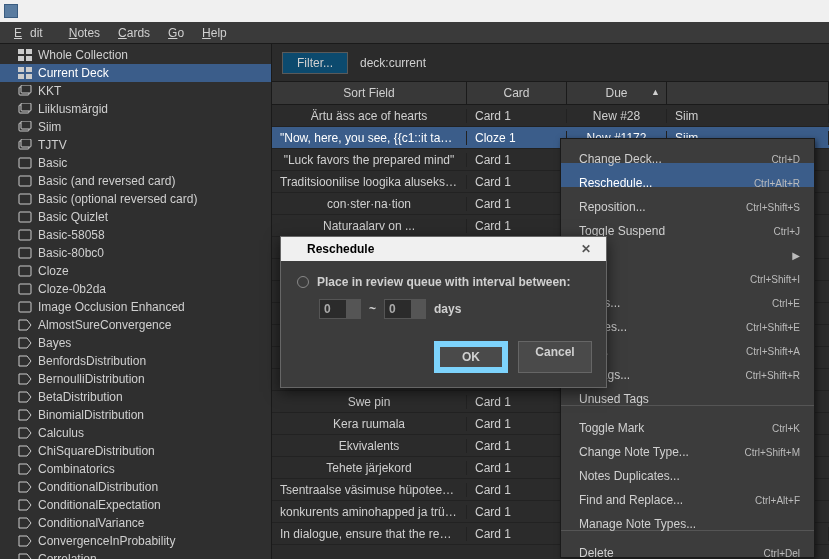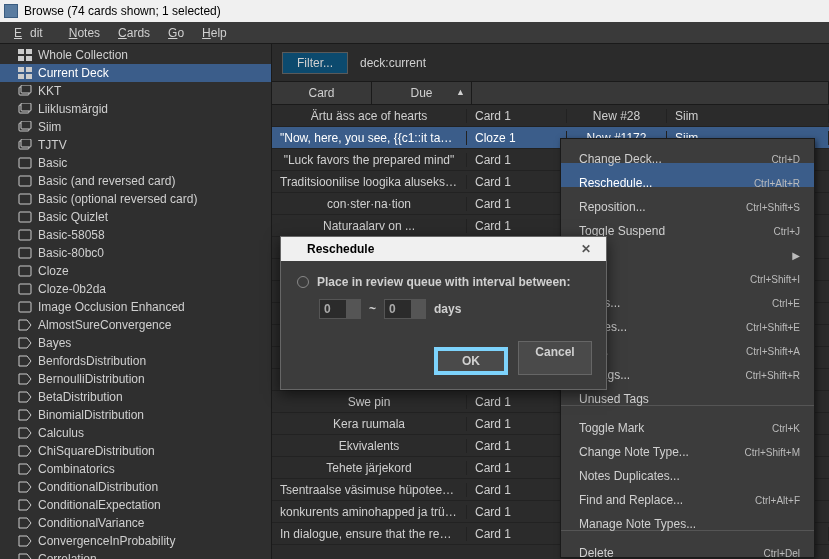--- a/index.html
+++ b/index.html
@@ -198,30 +198,29 @@
   .spin::after{
     content:"";position:absolute;right:0;top:0;width:14px;height:100%;
     background:#555;
   }
   .interval-row{display:flex;align-items:center;gap:8px;margin:6px 0 14px 22px;}
   .dlg-buttons{display:flex;justify-content:flex-end;gap:10px;padding:0 14px 14px;}
   .dlg-btn{
     width:74px;padding:3px 0;text-align:center;
     background:#4a4a4a;border:1px solid #666;cursor:default;
   }
-  .dlg-btn.primary{border:4px solid #7dd3fc;margin-top:6px;}
+  .dlg-btn.primary{border:6px solid #7dd3fc;}
   
   ::-webkit-scrollbar{width:0;height:0;}
 </style>
 </head>
 <body>
 
 <div class="titlebar">
   <span class="app-icon"></span>
-  <span>Browse (74 cards shown; 1 selected)</span>
 </div>
 
 <div class="menubar">
   <span><u>E</u><span>dit</span></span>
   <span><u>N</u>otes</span>
   <span><u>C</u>ards</span>
   <span><u>G</u>o</span>
   <span><u>H</u>elp</span>
 </div>
 
@@ -472,20 +471,21 @@
       </div>
     </div>
 
   <div class="content">
     <div class="toolbar">
       <button class="btn">Filter...</button>
       <span class="search-text">deck:current</span>
     </div>
     <div class="table">
       <div class="thead">
+        <div class="th col-sort">Sort Field</div>
         <div class="th col-card">Card</div>
         <div class="th col-due"><span>Due</span><span class="sort">▲</span></div>
         <div class="th col-deck"></div>
       </div>
       <div id="tbody">
           <div class="trow">
             <div class="td col-sort">Ärtu äss ace of hearts</div>
             <div class="td col-card">Card 1</div>
             <div class="td col-due" style="text-align:center">New #28</div>
             <div class="td col-deck">Siim</div>

